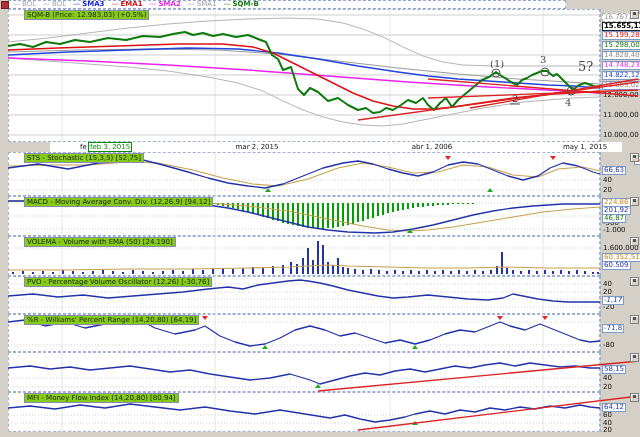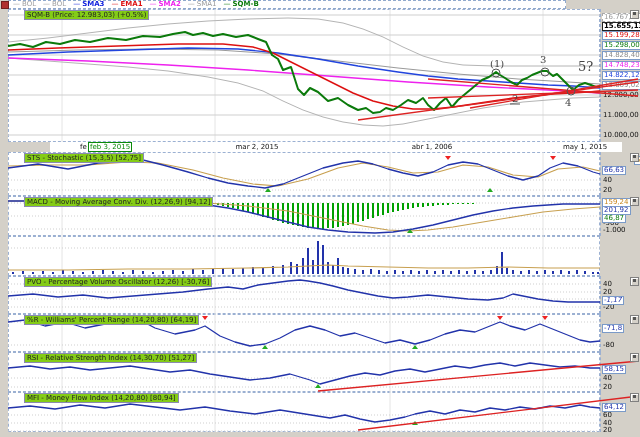--- a/index.html
+++ b/index.html
@@ -157,21 +157,21 @@
         <path d="M257,40 L263,40 L260,36 Z" fill="#22aa22"></path>
         <path d="M479,40 L485,40 L482,36 Z" fill="#22aa22"></path>
       </svg>
     </div>
 
   <div class="panel" style="top: 196px; height: 40px;">
     <div class="chart"></div>
     <div class="axis">
         <span class="tick" style="top: 24px;">-500</span>
         <span class="tick" style="top: 31px;">-1.000</span>
-        <span class="vbox" style="top: 2px; color: rgb(200, 134, 30);">159,24</span>
+        <span class="vbox" style="top: 2px; color: rgb(200, 134, 30);">224,86</span>
         <span class="vbox" style="top: 10px; color: rgb(34, 51, 170);">201,92</span>
         <span class="vbox" style="top: 18px; color: rgb(11, 122, 11);">46,87</span>
         <div class="pbtn"></div>
       </div>
     <div class="ptitle">MACD - Moving Average Conv. Div. (12,26,9) [94,12]</div>
   <svg class="overlay" viewBox="0 0 632 40" width="632" height="40" style="z-index: 4;">
         <line x1="54" y1="0" x2="54" y2="40" stroke="#e4e4e4" stroke-width="1"></line>
         <line x1="207" y1="0" x2="207" y2="40" stroke="#e4e4e4" stroke-width="1"></line>
         <line x1="382" y1="0" x2="382" y2="40" stroke="#e4e4e4" stroke-width="1"></line>
         <line x1="535" y1="0" x2="535" y2="40" stroke="#e4e4e4" stroke-width="1"></line>
@@ -233,20 +233,27 @@
         <rect x="464" y="7" width="2" height="1" fill="#00a000"></rect>
         <polyline points="0,5 100,5 160,5 200,7 240,10 280,15 320,23 355,30 380,34 400,35 420,34 445,31 475,26 505,21 535,16 565,13 592,11" fill="none" stroke="#c8a050" stroke-width="1.2" stroke-linejoin="round"></polyline>
         <polyline points="0,5 50,5 100,5 140,6 180,7 200,9 220,12 240,16 260,21 280,26 300,31 320,34 340,36 367,37 385,36 405,33 425,29 445,24 465,19 485,15 505,12 525,10 540,9 555,8 570,8 585,8 592,8" fill="none" stroke="#2233aa" stroke-width="1.3" stroke-linejoin="round"></polyline>
         <path d="M194,2 L200,2 L197,6 Z" fill="#ee2222"></path>
         <path d="M399,37 L405,37 L402,33 Z" fill="#22aa22"></path>
       </svg>
     </div>
 
   <div class="panel" style="top: 236px; height: 40px;">
     <div class="chart"></div>
+    <div class="axis">
+        <span class="tick" style="top: 9px;">1.600.000</span>
+        <span class="vbox" style="top: 17px; color: rgb(200, 134, 30);">60.352,51</span>
+        <span class="vbox" style="top: 25px; color: rgb(34, 51, 170);">60.509</span>
+        <div class="pbtn"></div>
+      </div>
+    <div class="ptitle">VOLEMA - Volume with EMA (50) [24.190]</div>
   <svg class="overlay" viewBox="0 0 632 40" width="632" height="40" style="z-index: 4;">
         <line x1="54" y1="0" x2="54" y2="40" stroke="#e4e4e4" stroke-width="1"></line>
         <line x1="207" y1="0" x2="207" y2="40" stroke="#e4e4e4" stroke-width="1"></line>
         <line x1="382" y1="0" x2="382" y2="40" stroke="#e4e4e4" stroke-width="1"></line>
         <line x1="535" y1="0" x2="535" y2="40" stroke="#e4e4e4" stroke-width="1"></line>
         <line x1="0" y1="12" x2="592" y2="12" stroke="#cfcfcf" stroke-width="1" stroke-dasharray="1 2"></line>
         <rect x="4" y="36" width="2" height="2" fill="#2233aa"></rect>
         <rect x="14" y="35" width="2" height="3" fill="#2233aa"></rect>
         <rect x="24" y="36" width="2" height="2" fill="#2233aa"></rect>
         <rect x="34" y="35" width="2" height="3" fill="#2233aa"></rect>
@@ -372,21 +379,20 @@
     </div>
 
   <div class="panel" style="top: 352px; height: 40px;">
     <div class="chart"></div>
     <div class="axis">
         <span class="tick" style="top: 23px;">40</span>
         <span class="tick" style="top: 32px;">20</span>
         <span class="vbox" style="top: 13px; color: rgb(34, 51, 170);">58,15</span>
         <div class="pbtn"></div>
       </div>
-    <div class="ptitle">RSI - Relative Strength Index (14,30,70) [51,27]</div>
   <svg class="overlay" viewBox="0 0 632 40" width="632" height="40" style="z-index: 4;">
         <line x1="54" y1="0" x2="54" y2="40" stroke="#e4e4e4" stroke-width="1"></line>
         <line x1="207" y1="0" x2="207" y2="40" stroke="#e4e4e4" stroke-width="1"></line>
         <line x1="382" y1="0" x2="382" y2="40" stroke="#e4e4e4" stroke-width="1"></line>
         <line x1="535" y1="0" x2="535" y2="40" stroke="#e4e4e4" stroke-width="1"></line>
         <line x1="0" y1="26" x2="592" y2="26" stroke="#cfcfcf" stroke-width="1" stroke-dasharray="1 2"></line>
         <line x1="0" y1="35" x2="592" y2="35" stroke="#cfcfcf" stroke-width="1" stroke-dasharray="1 2"></line>
         <polyline points="0,16 22,14 42,17 62,15 82,18 102,16 122,14 142,17 162,20 182,18 202,22 222,25 242,28 262,26 282,22 302,28 312,32 327,28 342,24 357,21 372,23 387,19 402,17 417,20 432,17 447,14 462,16 477,13 492,11 507,14 522,11 537,13 552,15 567,14 582,16 592,16" fill="none" stroke="#2233aa" stroke-width="1.3" stroke-linejoin="round"></polyline>
         <path d="M307,36 L313,36 L310,32 Z" fill="#22aa22"></path>
         <line x1="310" y1="39" x2="631" y2="9" stroke="#dd2222" stroke-width="1.3"></line>

